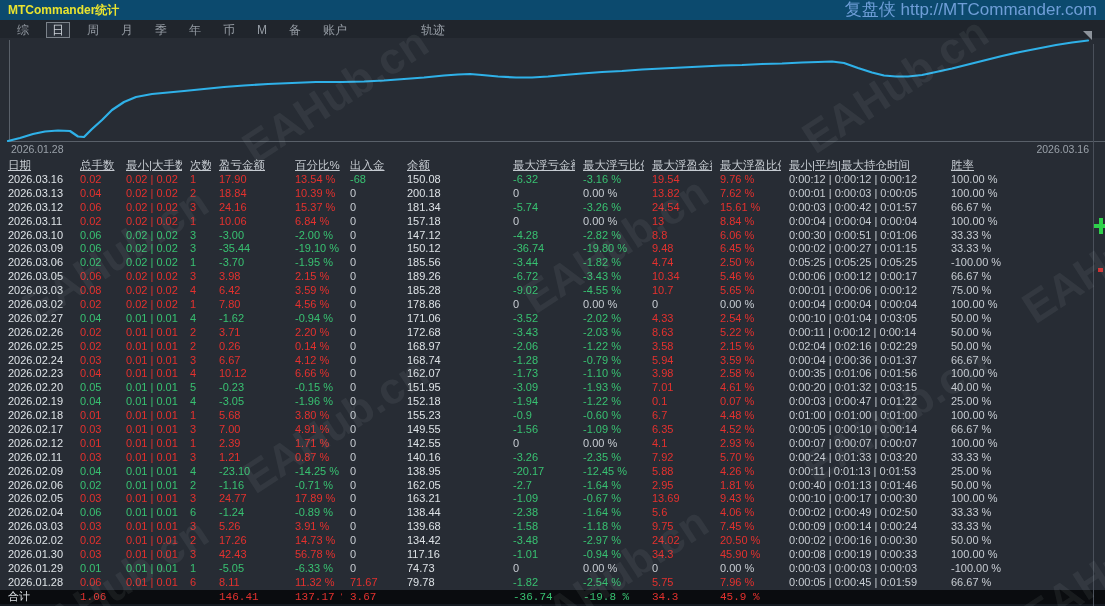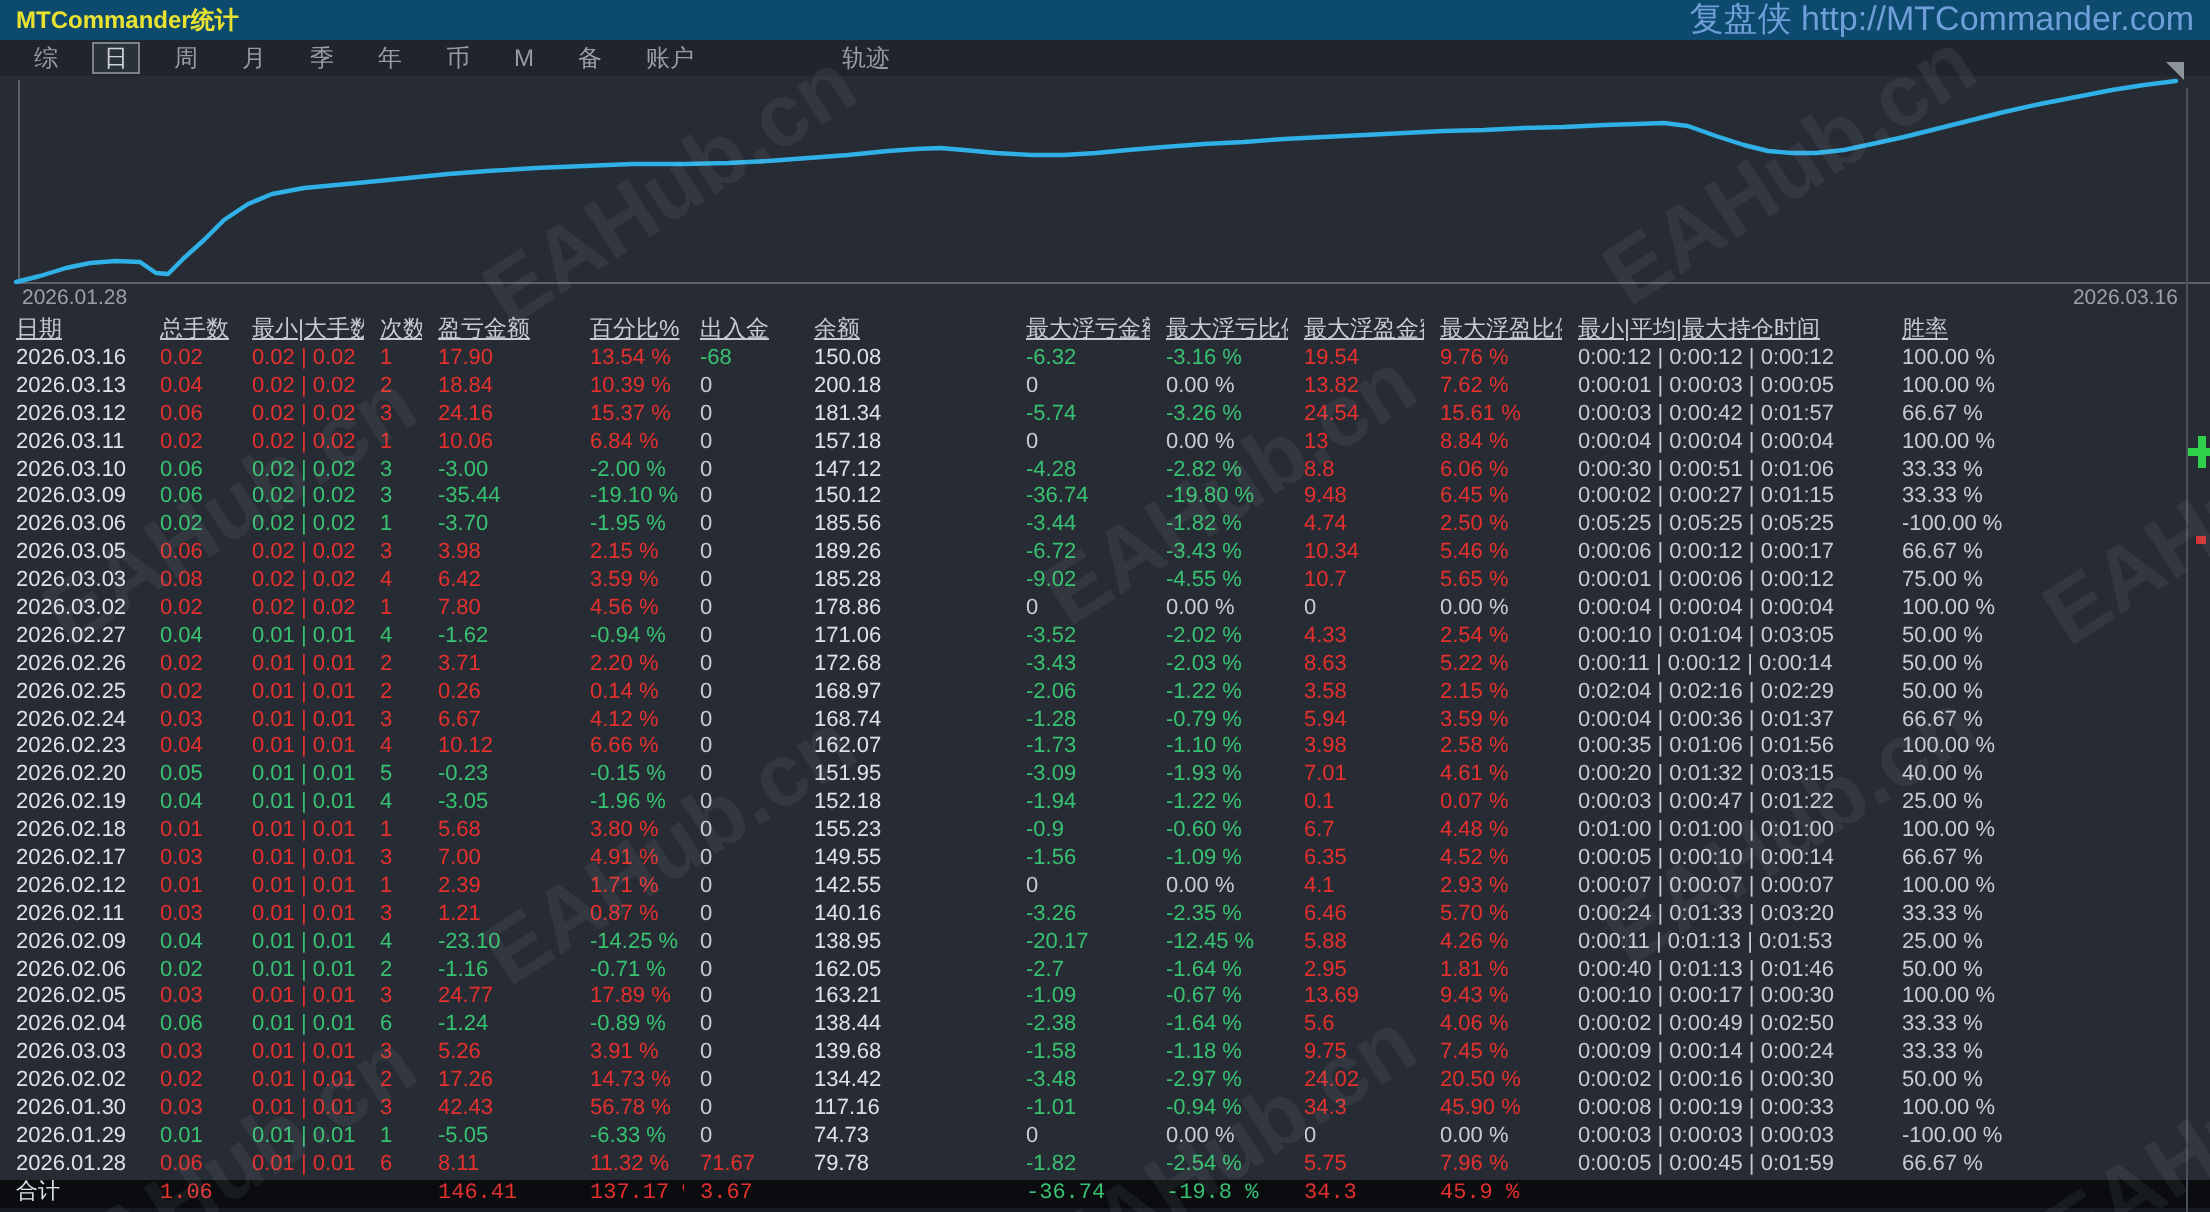--- a/index.html
+++ b/index.html
@@ -414,21 +414,21 @@
       <span class="c-white">2026.02.11</span>
       <span class="c-red">0.03</span>
       <span class="c-red">0.01 | 0.01</span>
       <span class="c-red">3</span>
       <span class="c-red">1.21</span>
       <span class="c-red">0.87 %</span>
       <span class="c-gray">0</span>
       <span class="c-white">140.16</span>
       <span class="c-green">-3.26</span>
       <span class="c-green">-2.35 %</span>
-      <span class="c-red">6.46</span>
+      <span class="c-red">7.92</span>
       <span class="c-red">5.70 %</span>
       <span class="c-gray">0:00:24 | 0:01:33 | 0:03:20</span>
       <span class="c-gray">33.33 %</span>
     </div>
     <div class="trow grid">
       <span class="c-white">2026.02.09</span>
       <span class="c-green">0.04</span>
       <span class="c-green">0.01 | 0.01</span>
       <span class="c-green">4</span>
       <span class="c-green">-23.10</span>

